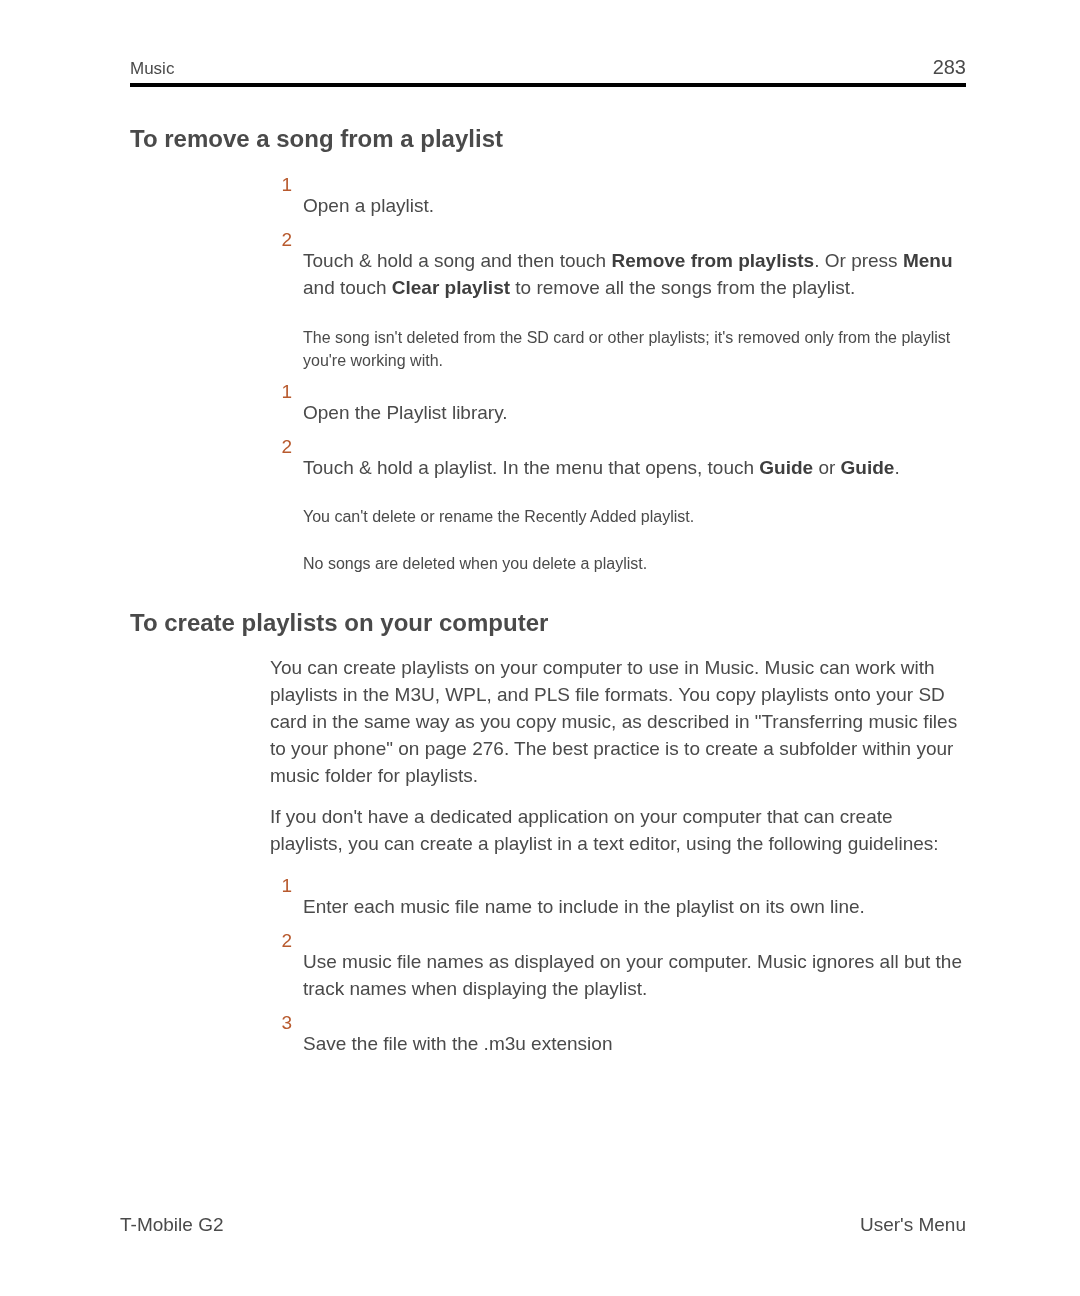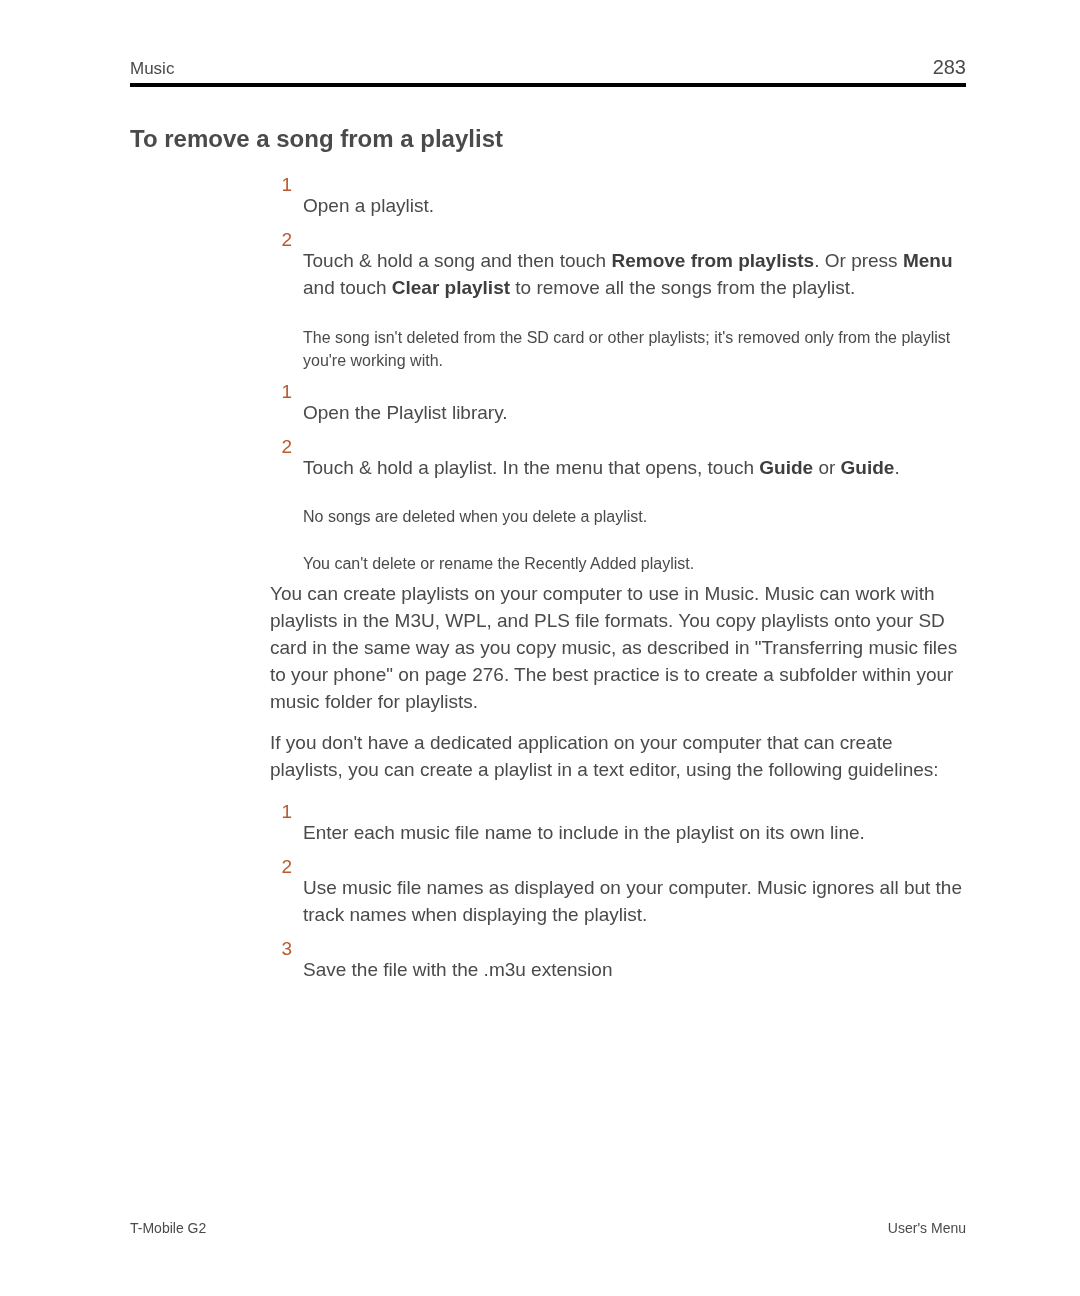--- a/index.html
+++ b/index.html
@@ -76,25 +76,25 @@
   }
   .body-para {
     font-size: 19px;
     color: #4a4a4a;
     line-height: 1.42;
     margin-bottom: 14px;
   }
   .footer-row {
     position: absolute;
     bottom: 60px;
-    left: 130px;
+    left: 120px;
     right: 114px;
     display: flex;
     justify-content: space-between;
-    font-size: 14px;
+    font-size: 19px;
     color: #4a4a4a;
   }
   b {
     font-weight: 700;
     color: #3e3e3e;
   }
 </style>
 </head>
 <body>
 
@@ -119,24 +119,25 @@
 
   <div class="content-block">
     <div class="ol-item">
       <span class="ol-num">1</span>
       <span class="ol-text">Open the Playlist library.</span>
     </div>
     <div class="ol-item">
       <span class="ol-num">2</span>
       <span class="ol-text">Touch &amp; hold a playlist. In the menu that opens, touch <b>Guide</b> or <b>Guide</b>.</span>
     </div>
+    <p class="note-para">You can't delete or rename the Recently Added playlist.</p>
     <p class="note-para">No songs are deleted when you delete a playlist.</p>
-    <p class="note-para">You can't delete or rename the Recently Added playlist.</p>
   </div>
 
+  <h2 class="section-heading">To create playlists on your computer</h2>
   <div class="content-block">
     <p class="body-para">You can create playlists on your computer to use in Music. Music can work with playlists in the M3U, WPL, and PLS file formats. You copy playlists onto your SD card in the same way as you copy music, as described in "Transferring music files to your phone" on page 276. The best practice is to create a subfolder within your music folder for playlists.</p>
     <p class="body-para">If you don't have a dedicated application on your computer that can create playlists, you can create a playlist in a text editor, using the following guidelines:</p>
     <div class="ol-item">
       <span class="ol-num">1</span>
       <span class="ol-text">Enter each music file name to include in the playlist on its own line.</span>
     </div>
     <div class="ol-item">
       <span class="ol-num">2</span>
       <span class="ol-text">Use music file names as displayed on your computer. Music ignores all but the track names when displaying the playlist.</span>

